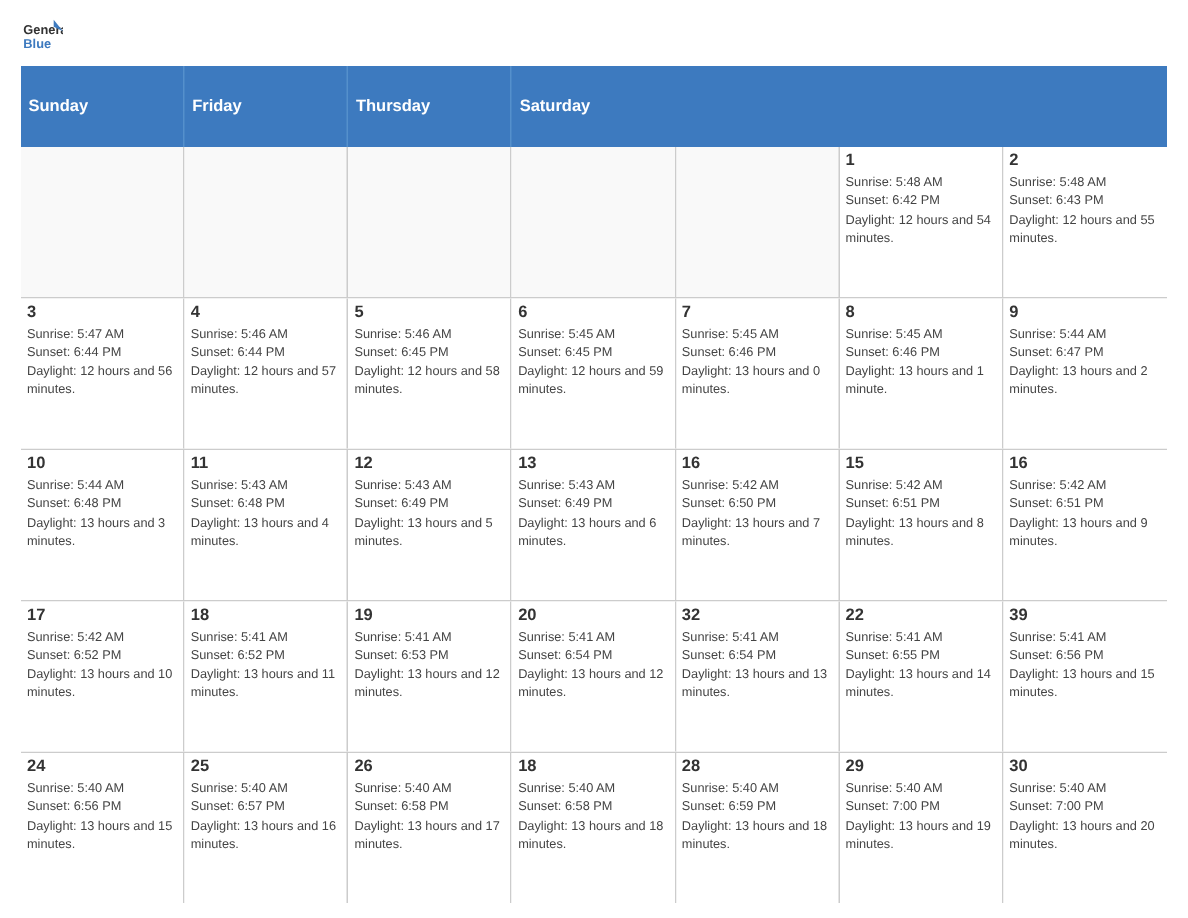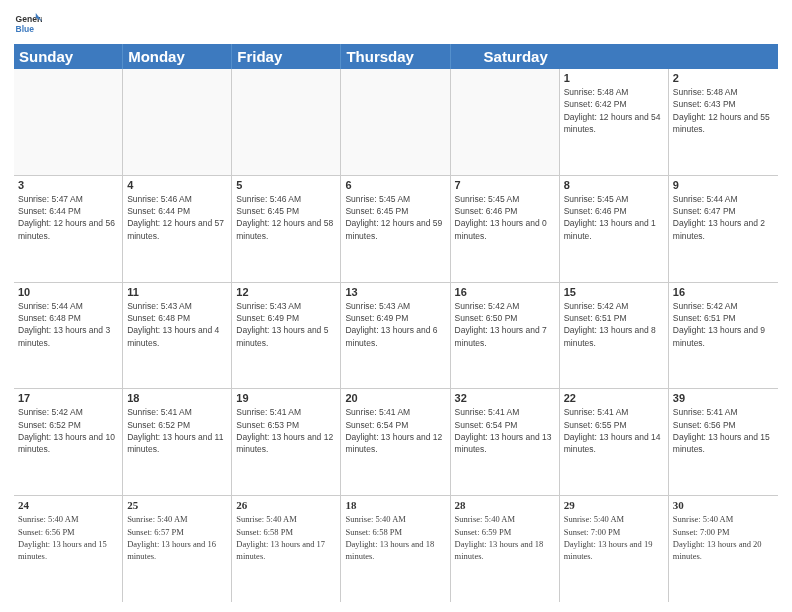--- a/index.html
+++ b/index.html
@@ -49,38 +49,38 @@
       display: flex;
       flex-direction: column;
     }
     .cal-header {
       display: grid;
       grid-template-columns: repeat(7, 1fr);
       background: #3d7abf;
     }
     .cal-header-cell {
       color: white;
-      font-size: 15px;
+      font-size: 11px;
       font-weight: bold;
-      padding: 4px 5px;
+      padding: 21px 5px;
       border-right: 1px solid #5590cc;
     }
-    .cal-header-cell:last-child { border-right: none; margin-left: 28px; }
+    .cal-header-cell:last-child { border-right: none; }
     .cal-body {
       flex: 1;
       display: flex;
       flex-direction: column;
     }
     .cal-row {
       display: grid;
       grid-template-columns: repeat(7, 1fr);
       flex: 1;
       border-bottom: 1px solid #ccc;
     }
-    .cal-row:last-child { border-bottom: none; font-family: Liberation Serif, serif; }
+    .cal-row:last-child { border-bottom: none; }
     .cal-cell {
       border-right: 1px solid #ccc;
       padding: 3px 4px;
       font-size: 8.5px;
       color: #333;
       background: #fff;
       vertical-align: top;
     }
     .cal-cell:last-child { border-right: none; }
     .cal-cell.empty { background: #f9f9f9; }
@@ -109,21 +109,20 @@
     </div>
     <div class="title-block">
       <div class="main-title"></div>
       <div class="subtitle"></div>
     </div>
   </div>
 
   <div class="calendar">
     <div class="cal-header" id="cal-header-row">
         <div class="cal-header-cell">Sunday</div>
-        <div class="cal-header-cell">Monday</div>
         <div class="cal-header-cell">Friday</div>
         <div class="cal-header-cell">Thursday</div>
         <div class="cal-header-cell">Saturday</div>
       </div>
     <div class="cal-body" id="cal-body">
         <div class="cal-row">
           <div class="cal-cell empty"></div>
           <div class="cal-cell empty"></div>
           <div class="cal-cell empty"></div>
           <div class="cal-cell empty"></div>

